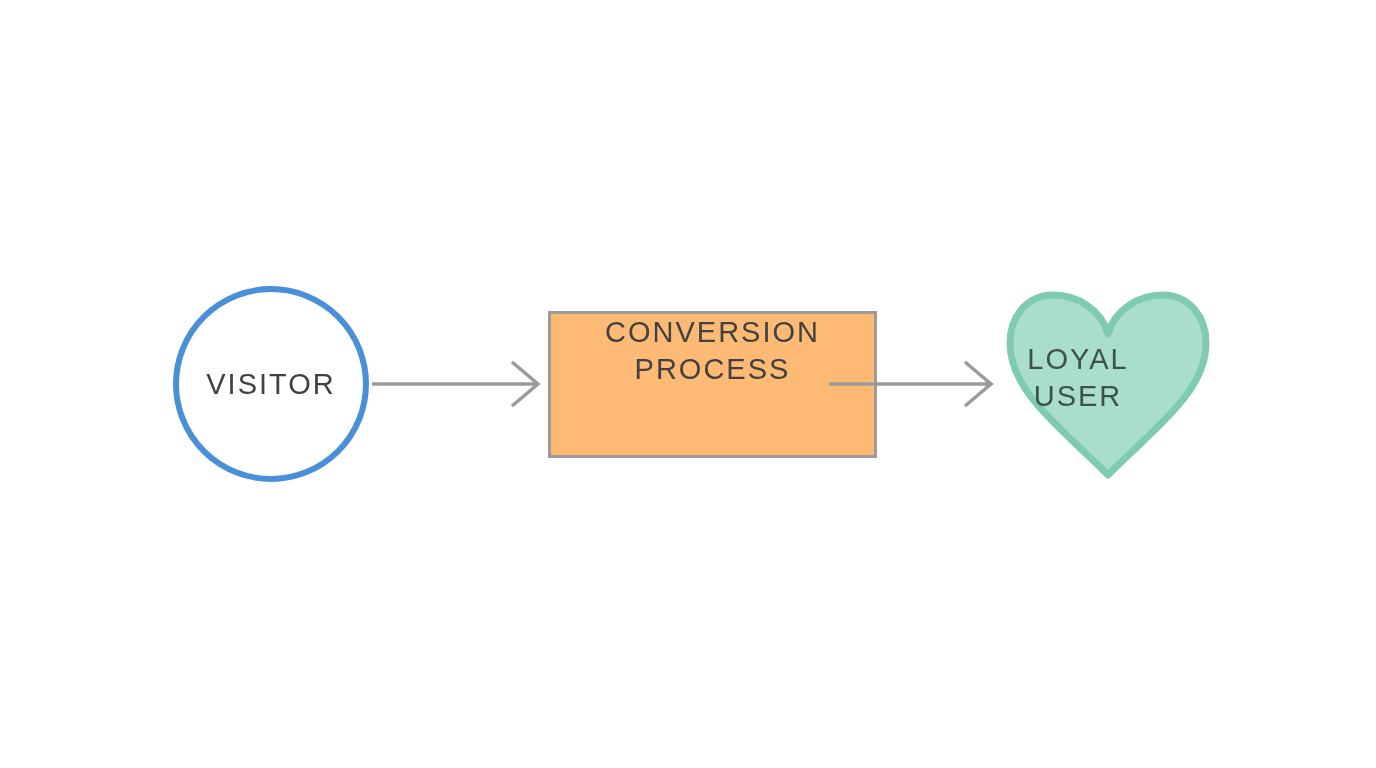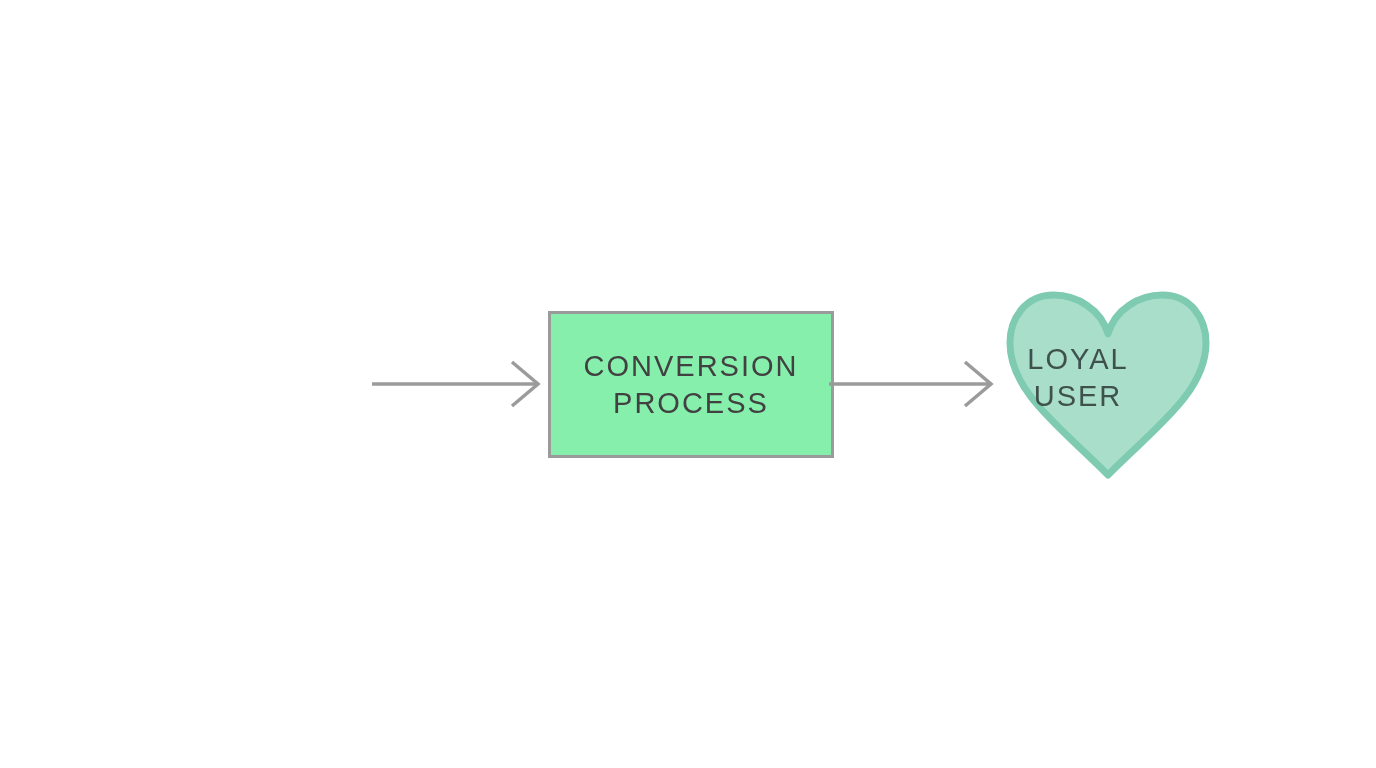--- a/index.html
+++ b/index.html
@@ -37,27 +37,26 @@
     background: #ffffff;
     display: flex;
     align-items: center;
     justify-content: center;
   }
   
   .node-rect {
     position: absolute;
     left: 548px;
     top: 311px;
-    width: 286px;
+    width: 329px;
     height: 147px;
     box-sizing: border-box;
     border: 3px solid var(--rect-stroke, #9b9b9b);
-    background: #86efac;
+    background: #fdba74;
     display: flex;
-    align-items: center;
     justify-content: center;
   }
   .node-rect .node-label {
     max-width: 240px;
   }
   
   .arrow-svg {
     position: absolute;
     overflow: visible;
   }
@@ -98,20 +97,23 @@
   .heart-label .node-label {
     color: var(--heart-text, #3f514d);
     max-width: 150px;
   }
 </style>
 </head>
 <body>
 
 <div class="canvas">
 
+  <div class="node-circle">
+    <span class="node-label">VISITOR</span>
+  </div>
 
   <svg class="arrow-svg" style="left:372px; top:354px;" width="172" height="60">
     <line class="arrow-stroke" x1="0" y1="30" x2="166" y2="30"></line>
     <polyline class="arrow-stroke" points="140,8 166,30 140,52"></polyline>
   </svg>
 
   <div class="node-rect">
     <span class="node-label">CONVERSION PROCESS</span>
   </div>
 

